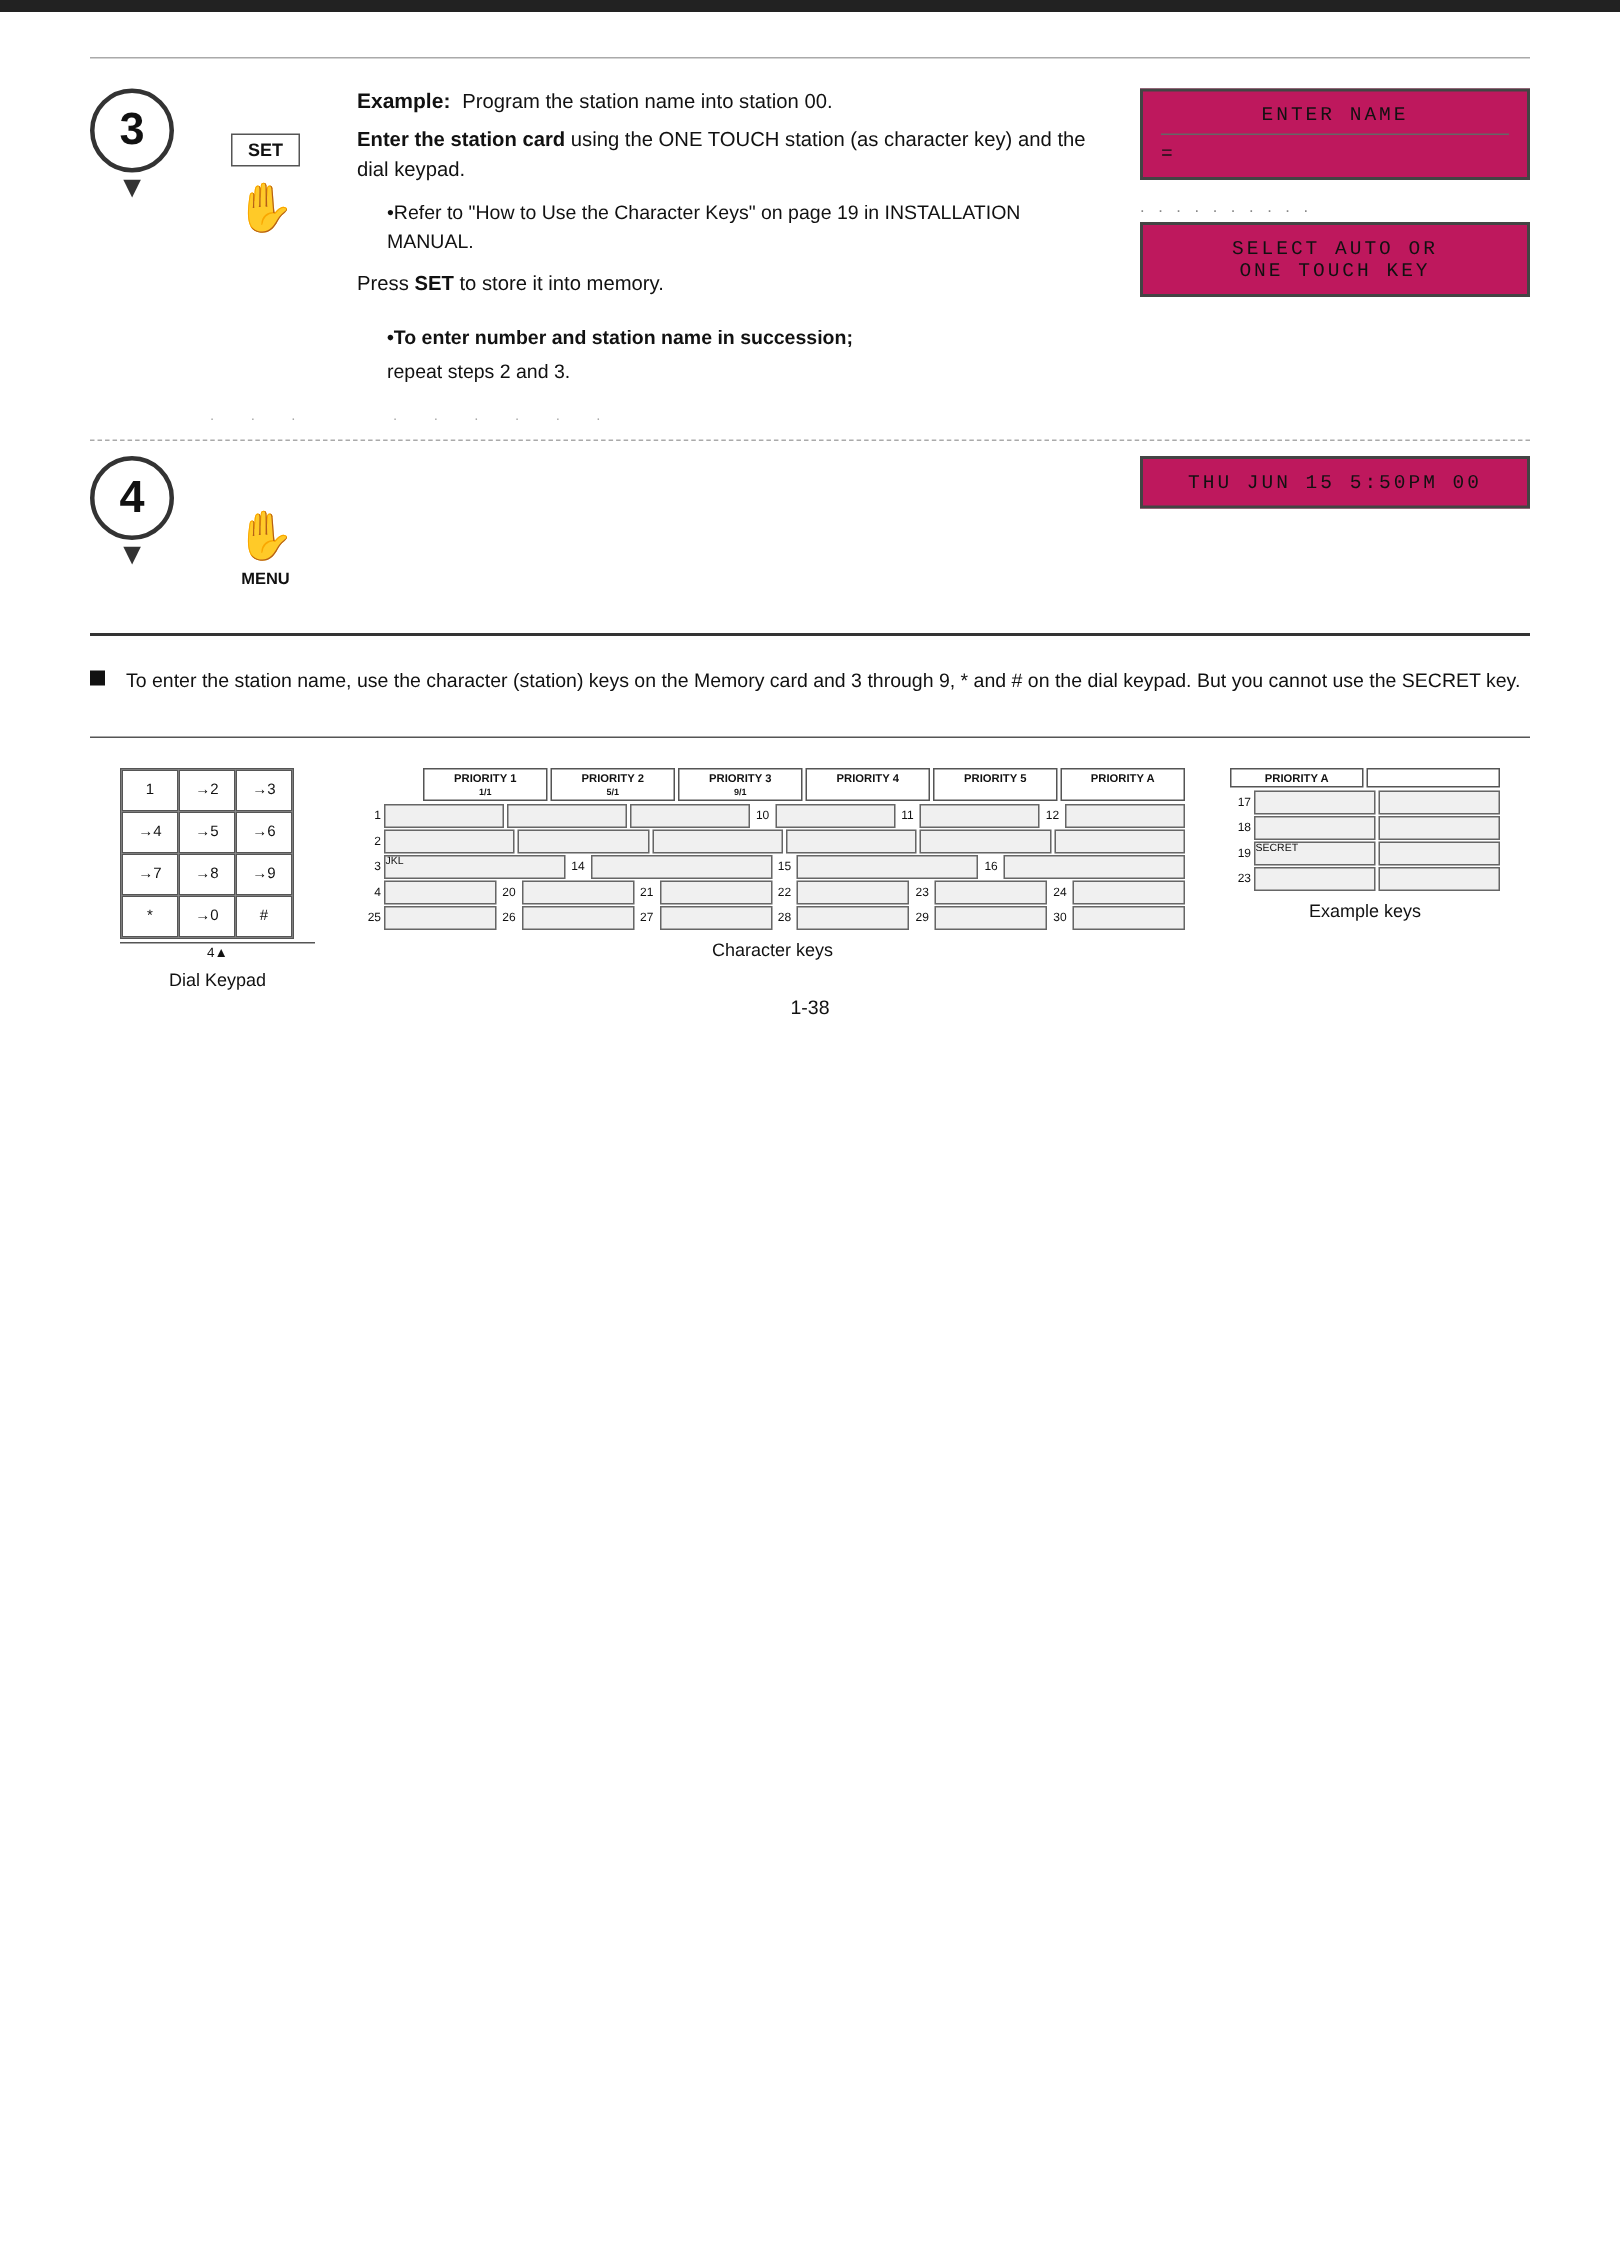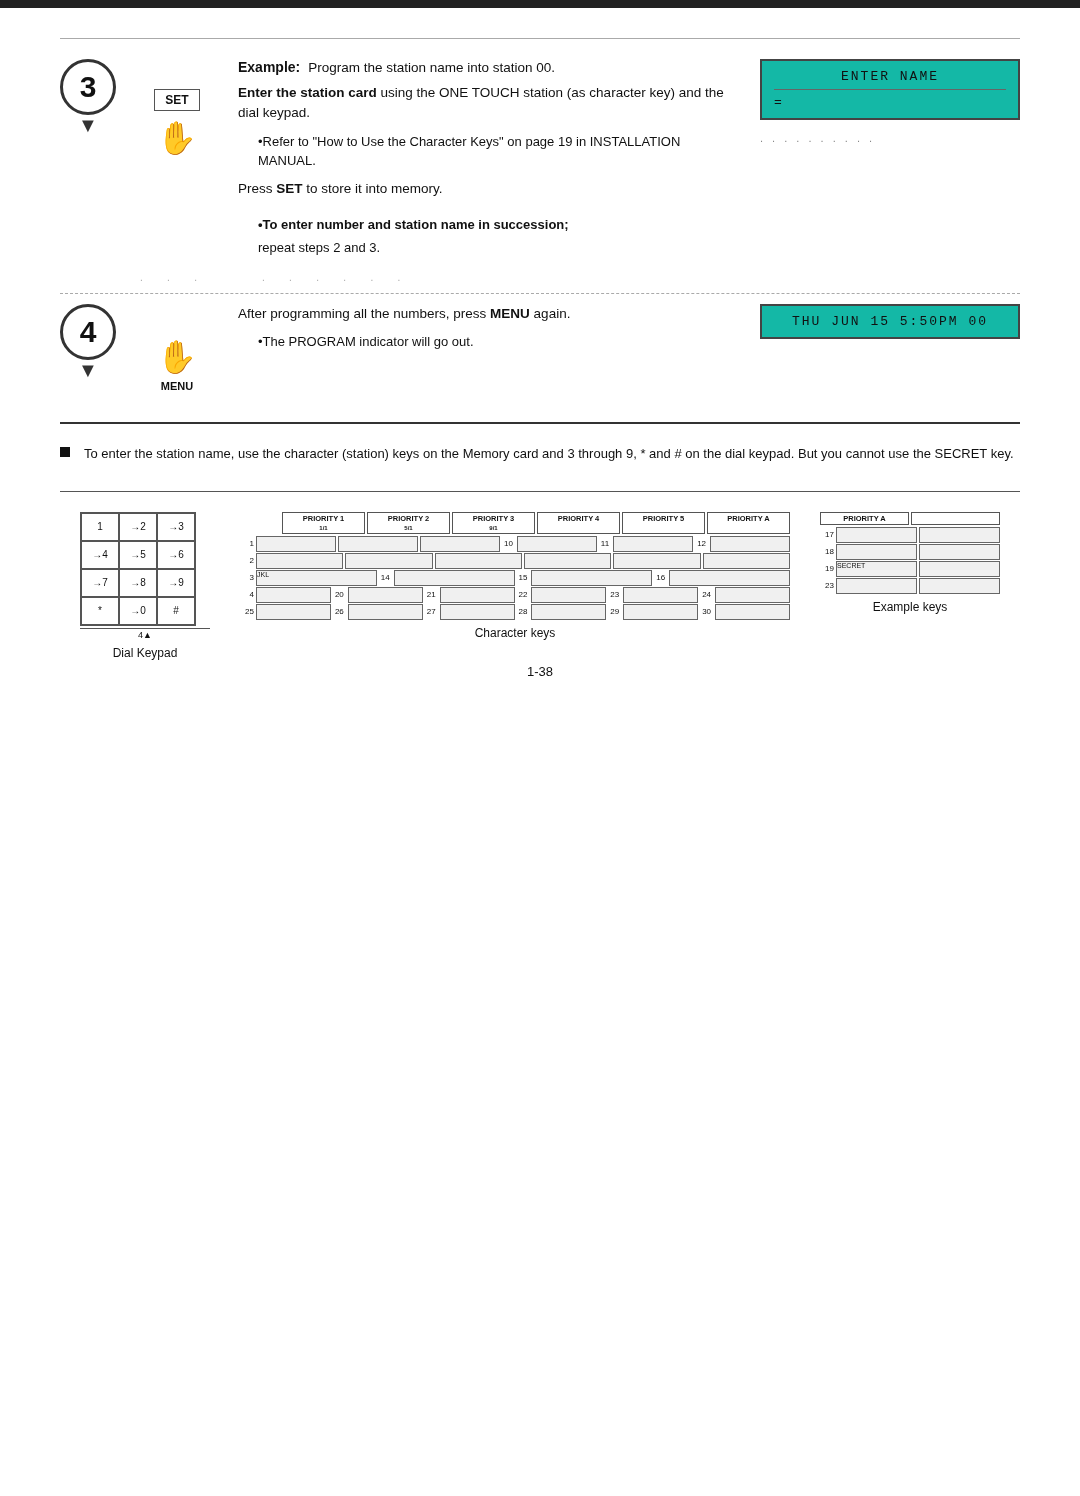--- a/index.html
+++ b/index.html
@@ -211,21 +211,21 @@
 
     .multiline-display {
       width: 260px;
       flex-shrink: 0;
     }
 
     .display-panel {
       border: 2px solid #444;
       padding: 8px 12px;
       font-family: 'Courier New', monospace;
-      background: #14b8a6;
+      background: #be185d;
       margin-bottom: 8px;
     }
 
     .display-panel .line1 {
       font-size: 13px;
       letter-spacing: 2px;
       text-align: center;
       display: block;
     }
 
@@ -385,20 +385,24 @@
       <div class="display-panel">
         <span class="line1">ENTER  NAME</span>
         <div class="line-sep"></div>
         <span class="line2">=</span>
       </div>
 
       <div style="height:20px; display:flex; align-items:center;">
         <div class="dot-line">. . . . . . . . . .</div>
       </div>
 
+      <div class="display-panel">
+        <span class="line1">SELECT AUTO OR</span>
+        <span class="line1">ONE  TOUCH KEY</span>
+      </div>
     </div>
   </div>
 
   <div class="dot-line" style="margin-left:80px; letter-spacing:4px; color:#aaa; font-size:10px;">
     . &nbsp; . &nbsp; . &nbsp; &nbsp; &nbsp; &nbsp; . &nbsp; . &nbsp; . &nbsp; . &nbsp; . &nbsp; .
   </div>
 
   <div class="section4" style="margin-top:10px;">
     <div class="left-part">
       <div class="step-num-wrap">
@@ -408,28 +412,20 @@
         <div class="step-arrow">▼</div>
       </div>
 
       <div class="icon-wrap">
         <div class="set-icon-container">
           <div style="font-size:32px; margin-top:4px;">✋</div>
           <div class="menu-label">MENU</div>
         </div>
       </div>
 
-      <div class="step-text">
-        <div class="instruction">
-          After programming all the numbers, press <strong>MENU</strong> again.
-        </div>
-        <div class="bullet">
-          •The PROGRAM indicator will go out.
-        </div>
-      </div>
     </div>
 
     <div class="multiline-display">
       <div class="display-panel">
         <span class="line1">THU JUN 15   5:50PM 00</span>
       </div>
     </div>
   </div>
 
   <hr class="divider" style="margin-top:30px; margin-bottom:16px;">

